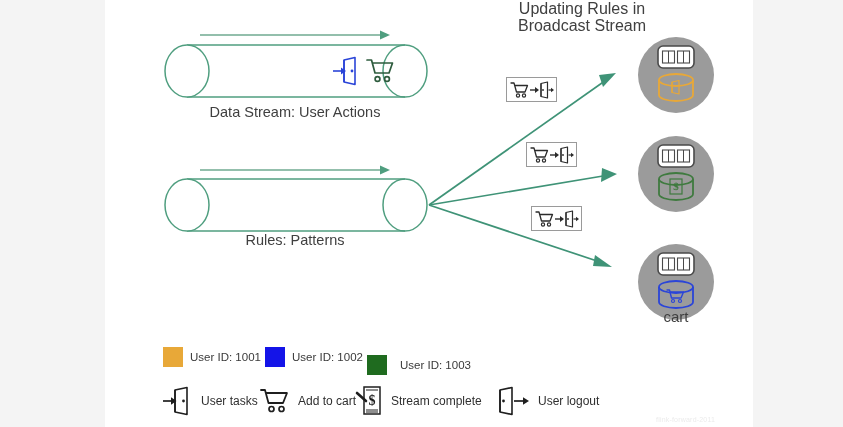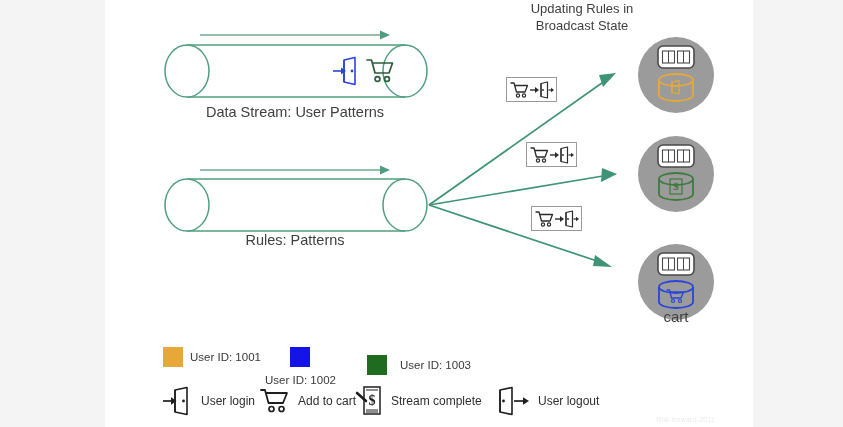--- a/index.html
+++ b/index.html
@@ -12,21 +12,21 @@
   #stage{position:relative;width:843px;height:427px;}
   #canvas{
     position:absolute;left:105px;top:0;
     width:648px;height:427px;
     background:#ffffff;
   }
   .abs{position:absolute;}
 
   
   .title{
-    color:#404040;font-size:13px;line-height:17px;
+    color:#404040;font-size:16px;line-height:17px;
     text-align:center;font-weight:400;
   }
   .stream-label{
     color:#404040;font-size:14.5px;text-align:center;white-space:nowrap;
   }
   .op-label{
     color:#3f3f3f;font-size:15px;line-height:19px;text-align:center;
   }
   .legend-text{
     color:#3a3a3a;font-size:11.5px;white-space:nowrap;
@@ -62,21 +62,21 @@
   svg{display:block;overflow:visible;}
 </style>
 </head>
 <body>
 
 <div id="stage">
   <div id="canvas">
 
     <div class="abs title" style="left:412px;top:0px;width:130px;">
       <div>Updating Rules in</div>
-      <div>Broadcast State</div>
+      <div>Broadcast Stream</div>
     </div>
 
     <div class="abs" style="left:95px;top:28px;">
       <svg width="190" height="14" viewBox="0 0 190 14">
         <line x1="0" y1="7" x2="180" y2="7" stroke="#6faa90" stroke-width="1.6"></line>
         <polygon points="180,2.5 190,7 180,11.5" fill="#4f9e7f"></polygon>
       </svg>
     </div>
 
     <div class="abs" style="left:58px;top:44px;">
@@ -98,21 +98,21 @@
       </svg>
     </div>
     <div class="abs" style="left:261px;top:58px;">
       <svg width="28" height="26" viewBox="0 0 28 26">
         <path d="M1 2 L5.5 2 L9 15 L23 15 L26.5 5 L6.5 5" fill="none" stroke="#2e5c3e" stroke-width="1.7" stroke-linejoin="round" stroke-linecap="round"></path>
         <circle cx="11.5" cy="21" r="2.4" fill="none" stroke="#2e5c3e" stroke-width="1.7"></circle>
         <circle cx="21" cy="21" r="2.4" fill="none" stroke="#2e5c3e" stroke-width="1.7"></circle>
       </svg>
     </div>
 
-    <div class="abs stream-label" style="left:45px;top:104px;width:290px;">Data Stream: User Patterns</div>
+    <div class="abs stream-label" style="left:45px;top:104px;width:290px;">Data Stream: User Actions</div>
 
     <div class="abs" style="left:95px;top:163px;">
       <svg width="190" height="14" viewBox="0 0 190 14">
         <line x1="0" y1="7" x2="180" y2="7" stroke="#6faa90" stroke-width="1.6"></line>
         <polygon points="180,2.5 190,7 180,11.5" fill="#4f9e7f"></polygon>
       </svg>
     </div>
 
     <div class="abs" style="left:58px;top:178px;">
       <svg width="266" height="54" viewBox="0 0 266 54">
@@ -236,38 +236,38 @@
     </div>
 
     <div class="abs op-label" style="left:521px;top:307px;width:100px;">
       <div>cart</div>
     </div>
 
     <div class="abs" style="left:58px;top:347px;display:flex;align-items:center;gap:7px;">
       <div class="swatch" style="background:#e8a838;"></div>
       <div class="legend-text">User ID: 1001</div>
     </div>
-    <div class="abs" style="left:160px;top:347px;display:flex;align-items:center;gap:7px;flex-direction:column;">
+    <div class="abs" style="left:160px;top:347px;display:flex;align-items:center;gap:7px;">
       <div class="swatch" style="background:#1414e8;"></div>
       <div class="legend-text">User ID: 1002</div>
     </div>
     <div class="abs" style="left:262px;top:347px;display:flex;align-items:center;gap:13px;margin-top:8px;">
       <div class="swatch" style="background:#1f6b1f;"></div>
       <div class="legend-text">User ID: 1003</div>
     </div>
 
     <div class="abs" style="left:58px;top:386px;display:flex;align-items:center;gap:8px;">
       <svg width="30" height="30" viewBox="0 0 30 30">
         <path d="M12 4 L24 1.5 L24 28.5 L12 26 Z" fill="#fff" stroke="#1f1f1f" stroke-width="1.6" stroke-linejoin="round"></path>
         <line x1="12" y1="4" x2="12" y2="26" stroke="#1f1f1f" stroke-width="1.6"></line>
         <circle cx="20.5" cy="15" r="1.4" fill="#1f1f1f"></circle>
         <line x1="0" y1="15" x2="9" y2="15" stroke="#1f1f1f" stroke-width="1.7"></line>
         <polygon points="8,11.3 13.5,15 8,18.7" fill="#1f1f1f"></polygon>
       </svg>
-      <span class="legend-text2">User login</span>
+      <span class="legend-text2">User tasks</span>
     </div>
 
     <div class="abs" style="left:155px;top:388px;display:flex;align-items:center;gap:8px;">
       <svg width="30" height="26" viewBox="0 0 30 26">
         <path d="M1 2 L5 2 L8.5 15 L23 15 L27 5 L6.5 5" fill="none" stroke="#1f1f1f" stroke-width="1.8" stroke-linejoin="round" stroke-linecap="round"></path>
         <circle cx="11.5" cy="21" r="2.5" fill="none" stroke="#1f1f1f" stroke-width="1.7"></circle>
         <circle cx="21.5" cy="21" r="2.5" fill="none" stroke="#1f1f1f" stroke-width="1.7"></circle>
       </svg>
       <span class="legend-text2">Add to cart</span>
     </div>

